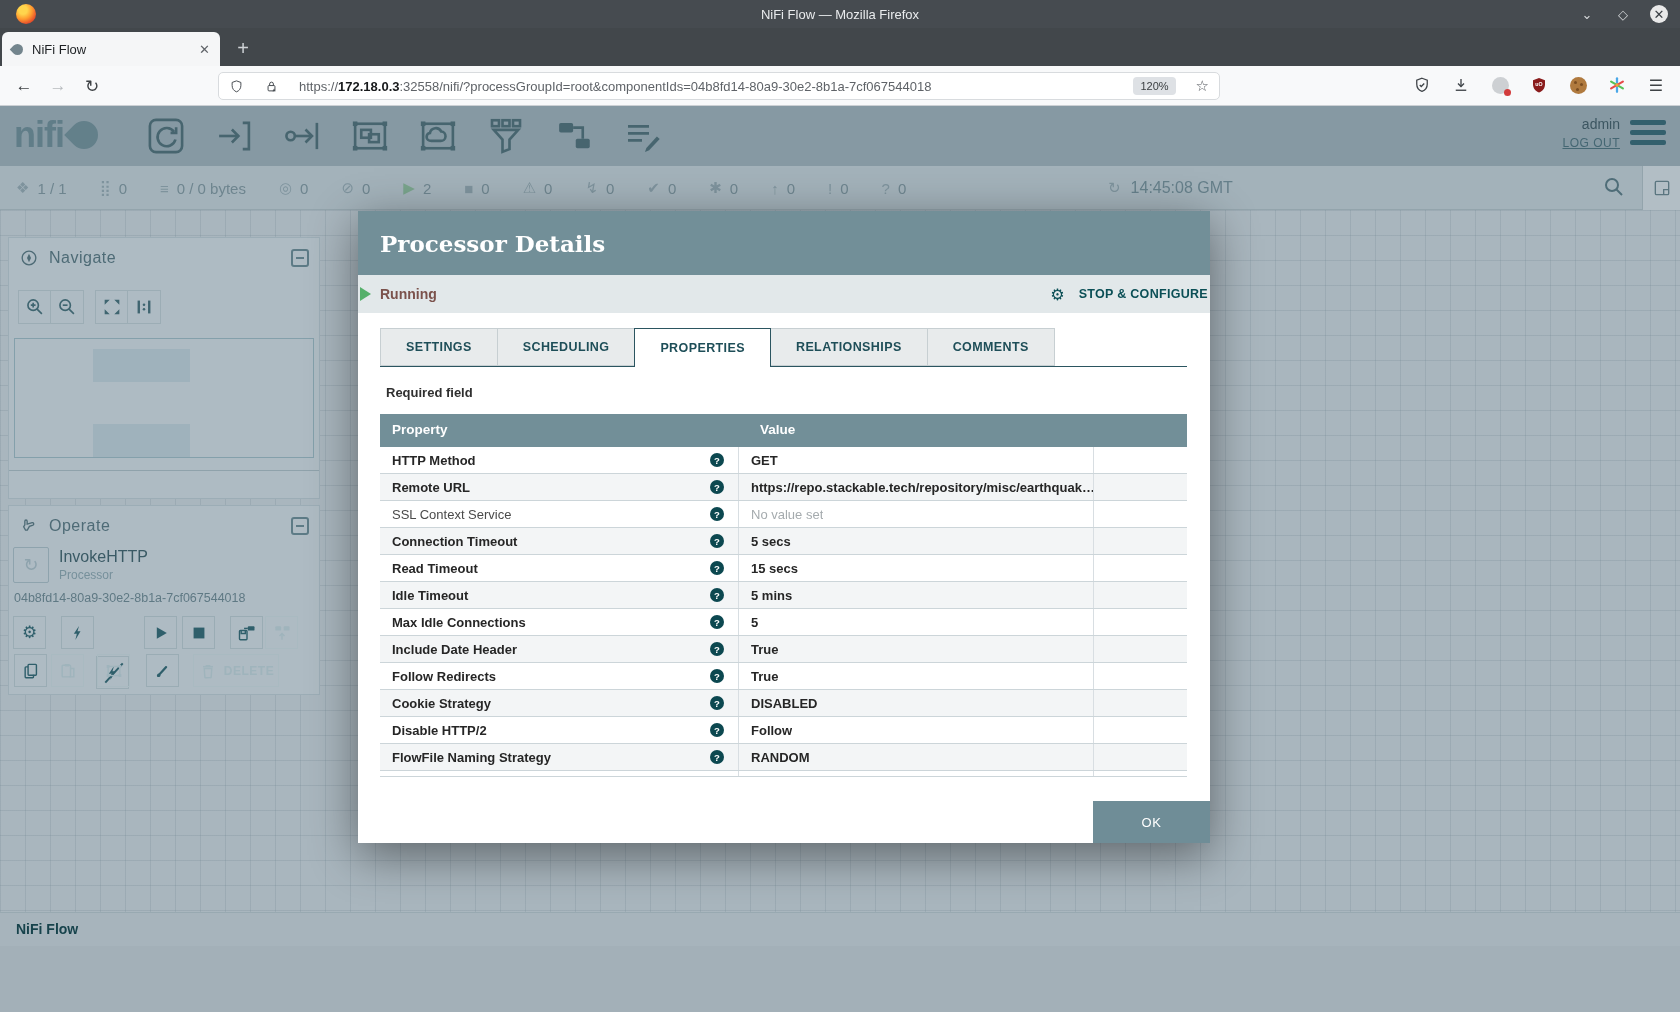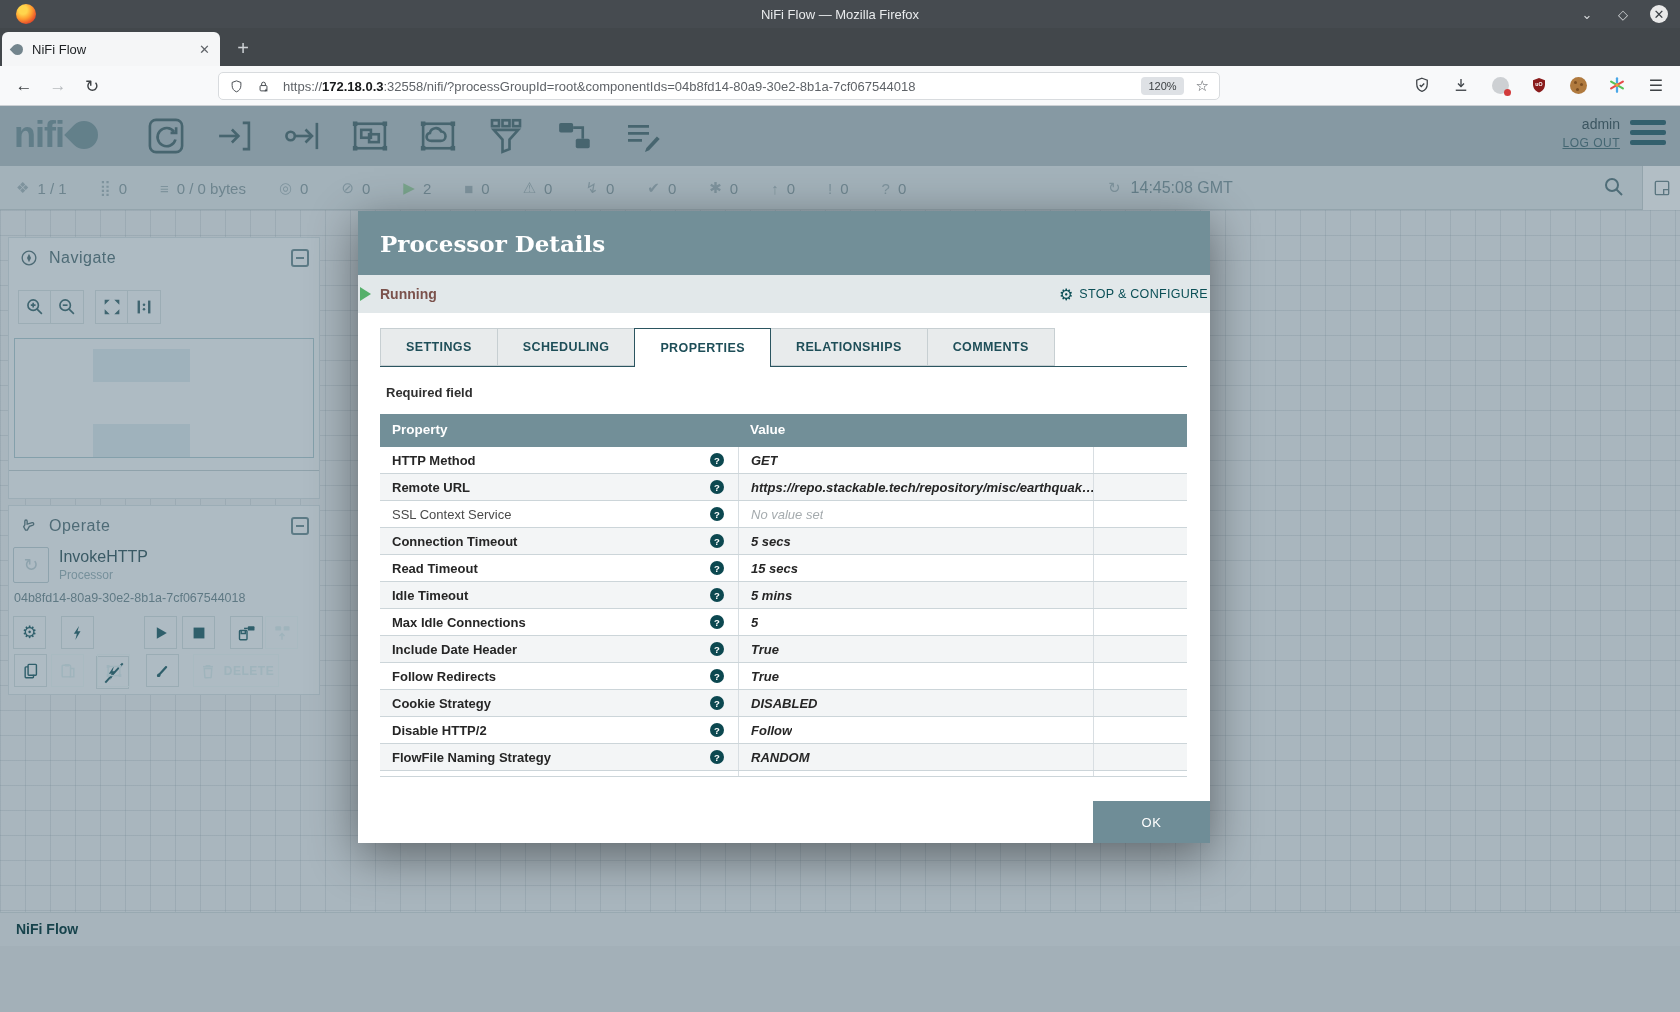--- a/index.html
+++ b/index.html
@@ -20,21 +20,21 @@
     display:flex; align-items:center; padding:0 10px; gap:9px; }
   .tab-title { font-size:13px; color:#1d2023; flex:1; white-space:nowrap; overflow:hidden; }
   .tab-close { color:#5f6368; font-size:13px; }
   .newtab { position:absolute; left:228px; top:6px; width:30px; height:28px; color:#cfd3d6; font-size:20px; display:flex; align-items:center; justify-content:center; }
   .favicon-drop { width:11px; height:11px; background:#73858d; border-radius:0 50% 50% 50%; transform:rotate(-45deg); flex:0 0 auto; }
 
   .navbar { position:absolute; top:66px; left:0; width:100%; height:40px; background:#f8f9fa; border-bottom:1px solid #ccd0d4; }
   .nav-btn { position:absolute; top:8px; width:24px; height:24px; display:flex; align-items:center; justify-content:center; font-size:17px; color:#3e4245; }
   .nav-fwd { color:#b7bbbe; }
   .urlbar { position:absolute; left:218px; top:6px; width:1002px; height:28px; background:#fff; border:1px solid #d8dbde; border-radius:5px;
-    display:flex; align-items:center; padding:0 10px; gap:12px; }
+    display:flex; align-items:center; padding:0 10px; gap:20px; }
   .urlbar svg { width:15px; height:15px; stroke:#4a4f54; fill:none; stroke-width:1.6; flex:0 0 auto; }
   .url-text { font-size:13px; color:#5f6368; white-space:nowrap; overflow:hidden; flex:1; }
   .url-host { color:#17191b; font-weight:bold; }
   .zoom-pill { background:#dee1e5; border-radius:4px; font-size:11px; color:#3c4043; padding:3px 7px; flex:0 0 auto; }
   .star { color:#55595e; font-size:15px; flex:0 0 auto; }
   .nav-icons { position:absolute; right:12px; top:7px; display:flex; align-items:center; gap:15px; }
   .nav-icons .ni { width:24px; height:24px; display:flex; align-items:center; justify-content:center; }
   .nav-icons svg { width:18px; height:18px; }
   .ext-circle { width:17px; height:17px; border-radius:50%; background:#cdd0d3; position:relative; }
   .ext-circle::after { content:""; position:absolute; right:-2px; bottom:-2px; width:7px; height:7px; border-radius:50%; background:#d23b3b; }
@@ -118,41 +118,41 @@
 
   
   .dialog { position:absolute; left:358px; top:211px; width:852px; height:632px; background:#fff; box-shadow:0 12px 45px rgba(0,0,0,.45); }
   .dlg-header { height:64px; background:#728f98; display:flex; align-items:center; padding:8px 22px; }
   .dlg-title { font-family:"DejaVu Serif","Liberation Serif",serif; font-weight:bold; font-size:23px; color:#fff; }
   .dlg-status { height:38px; background:#e2e8ea; display:flex; align-items:center; padding:0 2px; }
   .run-tri { width:0; height:0; border-left:11px solid #55b06b; border-top:7px solid transparent; border-bottom:7px solid transparent; margin-right:9px; }
   .run-label { font-size:14px; font-weight:bold; color:#7b524c; }
   .dlg-action { margin-left:auto; display:flex; align-items:center; gap:6px; color:#0b4f56; }
   .dlg-action .gear { font-size:16px; }
-  .dlg-action .al { font-size:12.5px; font-weight:normal; letter-spacing:.3px; }
+  .dlg-action .al { font-size:12.5px; font-weight:bold; letter-spacing:.3px;margin-left:8px; }
   .dlg-body { position:relative; height:530px; }
   .tabbar { position:absolute; left:22px; top:15px; width:807px; display:flex; border-bottom:1px solid #2b5560; }
   .dtab { height:38px; padding:16px 25px; display:flex; align-items:center; justify-content:center;
     background:#e8ebec; border:1px solid #c7cfd2; margin-right:-1px;
     font-size:12.5px; font-weight:bold; color:#1e4e58; letter-spacing:.4px; }
   .dtab.active { background:#fff; border:1px solid #2b5560; border-bottom:none; height:39px; margin-bottom:-1px; z-index:2; }
   .required-label { position:absolute; left:28px; top:72px; font-size:13px; font-weight:bold; color:#2f2f2f; }
   .ptable { position:absolute; left:22px; top:101px; width:807px; }
   .pt-head { height:33px; background:#728f98; position:relative; }
   .pt-head .h1 { position:absolute; left:12px; top:8px; font-size:13.5px; font-weight:bold; color:#fff; }
-  .pt-head .h2 { position:absolute; left:370px; top:8px; font-size:13.5px; font-weight:bold; color:#fff; }
+  .pt-head .h2 { position:absolute; left:380px; top:8px; font-size:13.5px; font-weight:bold; color:#fff; }
   .pt-rows { height:330px; overflow:hidden; border-bottom:1px solid #ccd5d9; }
   .prow { display:flex; height:27px; border-bottom:1px solid #ccd5d9; background:#fff; }
   .prow:nth-child(even) { background:#f3f5f6; }
   .pcell { position:relative; width:358px; display:flex; align-items:center; padding-left:12px; }
   .plabel { font-size:13px; color:#4a4a4a; }
   .plabel.req { font-weight:bold; color:#262626; }
   .phelp { position:absolute; right:14px; top:6px; width:14px; height:14px; background:#0c4850; color:#fff; border-radius:50%;
     font-size:9.5px; font-weight:bold; display:flex; align-items:center; justify-content:center; }
-  .vcell { width:355px; display:flex; align-items:center; padding-left:12px; border-left:1px solid #d8dee2;font-style:italic; }
+  .vcell { width:355px; display:flex; align-items:center; padding-left:12px; border-left:1px solid #d8dee2; }
   .pvalue { font-size:13px; font-weight:bold; color:#262626; white-space:nowrap; overflow:hidden; }
   .pvalue.empty { font-weight:normal; color:#a5abae; }
   .xcell { flex:1; border-left:1px solid #d8dee2; }
   .ok-btn { position:absolute; right:0; bottom:0; width:117px; height:42px; background:#6f8d97; color:#fff;
     font-size:13px; font-weight:normal; letter-spacing:.5px; display:flex; align-items:center; justify-content:center; }
 </style>
 </head>
 <body>
 
 <div class="window">

